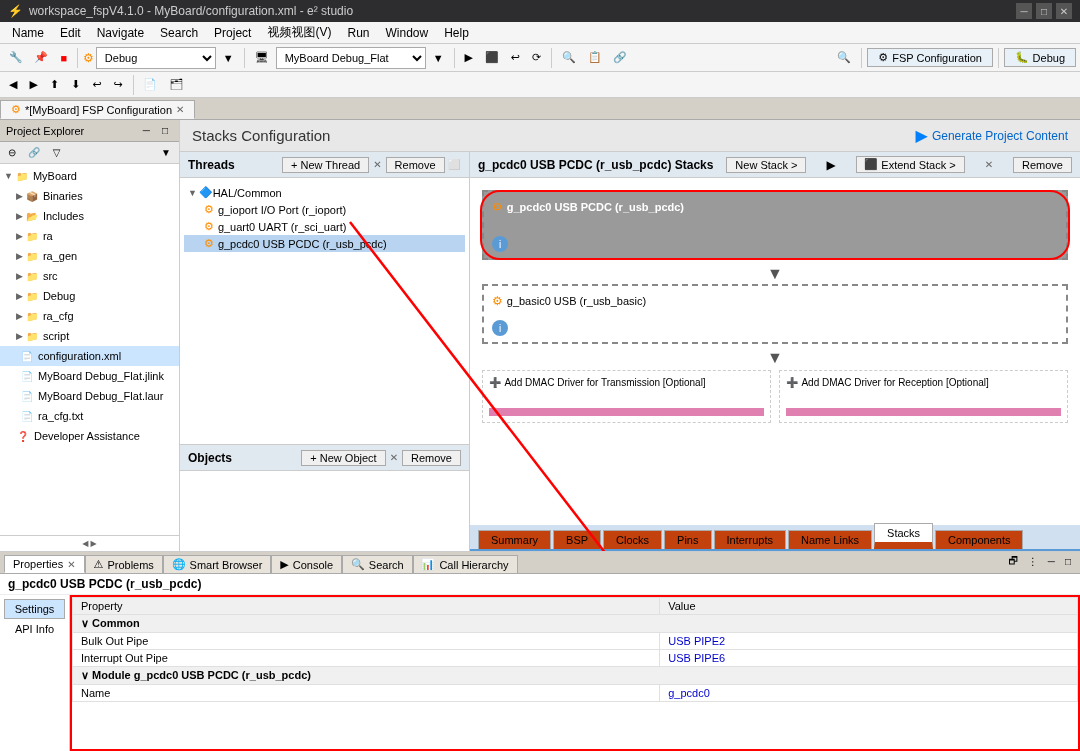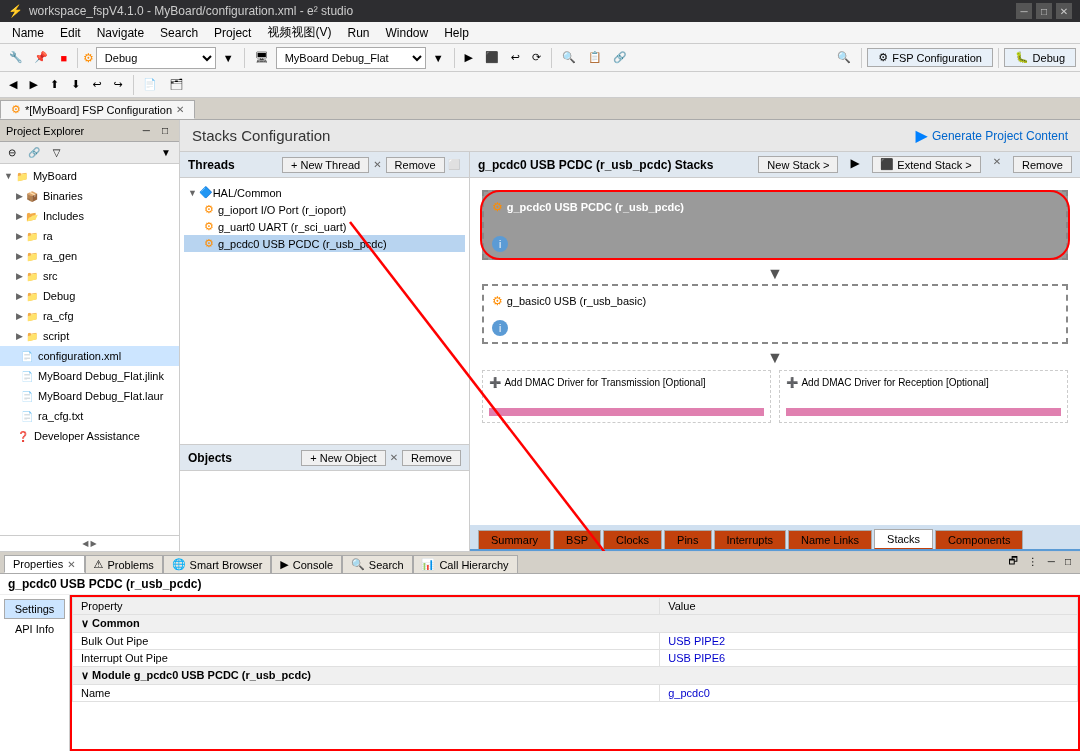--- a/index.html
+++ b/index.html
@@ -95,21 +95,21 @@
     ::-webkit-scrollbar-thumb { background: #aaa; }
 
     .gear-icon { color: #ff8c00; font-size: 12px; }
     .folder-icon { color: #dcb44a; }
     .xml-icon { color: #e07070; }
 
     .collapse-arrow { font-size: 9px; color: #666; margin-right: 2px; }
 
     .nav-tabs { background: #d0e0f0; border-bottom: 2px solid #5b9bd5; display: flex; padding: 0 8px; height: 26px; align-items: flex-end; }
     .nav-tab { padding: 3px 12px; font-size: 11px; cursor: pointer; background: #c2410c; border: 1px solid #aaa; border-bottom: none; margin-right: 2px; }
-    .nav-tab.active { background: white; border-bottom: 1px solid #c2410c; }
+    .nav-tab.active { background: white; border-bottom: 7px solid #c2410c; }
 
     
     .red-line-svg { position: absolute; top: 0; left: 0; pointer-events: none; z-index: 100; }
   </style>
 </head>
 <body>
 
 <div class="title-bar">
   <div class="title-bar-left">
     <span>⚡</span>
@@ -371,21 +371,21 @@
               <button class="panel-btn">Remove</button>
             </div>
           </div>
           <div style="height:80px; background:white;"></div>
         </div>
       </div>
 
       <div class="stacks-panel">
         <div class="stacks-panel-header">
           <span class="panel-title">g_pcdc0 USB PCDC (r_usb_pcdc) Stacks</span>
-          <div style="display:flex; gap:12px; margin-left:auto;">
+          <div style="display:flex; gap:20px; align-items:center; margin-left:auto;">
             <button class="panel-btn">New Stack &gt;</button>
             <span>▶</span>
             <button class="panel-btn">
               <span>⬛</span>
               <span>Extend Stack &gt;</span>
             </button>
             <span style="font-size:10px;color:#666;">✕</span>
             <button class="panel-btn">Remove</button>
           </div>
         </div>

